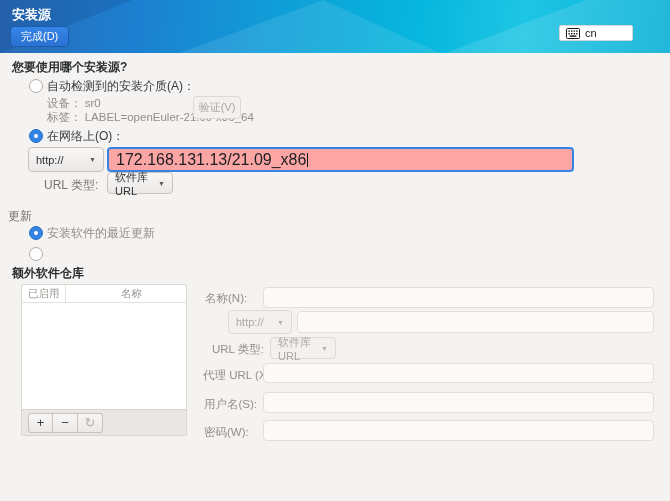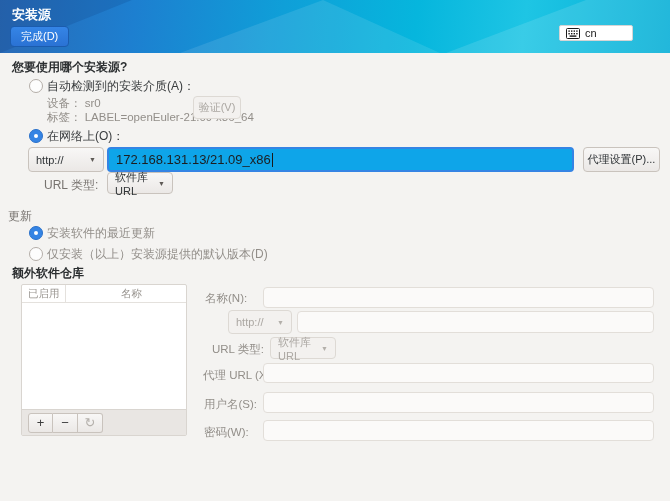--- a/index.html
+++ b/index.html
@@ -40,23 +40,23 @@
   .radio.selected { background:#3584e4; border-color:#2a71ca; }
   .radio.selected::after { content:""; position:absolute; left:4px; top:4px; width:4px; height:4px;
     border-radius:50%; background:#ffffff; }
   .lbl { position:absolute; font-size:12px; color:#393c3e; white-space:nowrap; }
   .lbl.gray { color:#928e89; }
   .lbl.mid { color:#77736f; }
   .lbl.bold { font-weight:bold; color:#2b2e30; }
   .field { position:absolute; background:#fbfaf9; border:1px solid #e2ded9; border-radius:4px; }
 
   
-  .url-input { position:absolute; left:107px; top:147px; width:467px; height:25px; background:#0ea5e9;
+  .url-input { position:absolute; left:107px; top:147px; width:467px; height:25px; background:#fca5a5;
     border:2px solid #3584e4; border-radius:4px; display:flex; align-items:center; padding-left:7px;
-    font-size:13px; color:#1c1e20; }
+    font-size:16px; color:#1c1e20; }
   .caret { display:inline-block; width:1px; height:14px; background:#1a1a1a; margin-left:1px; }
 
   
   .repo-table { position:absolute; left:21px; top:284px; width:166px; height:152px;
     background:#ffffff; border:1px solid #d9d5d0; border-radius:2px; }
   .repo-head { position:absolute; left:0; top:0; width:100%; height:18px; border-bottom:1px solid #e4e1dd;
     display:flex; font-size:10.5px; color:#98948f; }
   .col-enabled { width:44px; padding:2px 0 0 6px; border-right:1px solid #e4e1dd; }
   .col-name { padding:2px 0 0 7px;margin-left:48px; }
   .repo-toolbar { position:absolute; left:0; bottom:0; width:100%; height:26px; background:#e9e6e3;
@@ -114,33 +114,31 @@
   <div class="lbl" style="left:47px; top:128px;">在网络上(O)：</div>
 
   <div class="dd" style="left:28px; top:147px; width:76px; height:25px;">
     <span>http://</span>
     <span class="arrow">▼</span>
   </div>
   <div class="url-input">
     <span>172.168.131.13/21.09_x86</span>
       <span class="caret"></span>
   </div>
-  <button class="btn" style="left:583px; top:147px; width:77px; height:25px;">代理设置(P)...</button>
 
   <div class="lbl mid" style="left:44px; top:177px;">URL 类型:</div>
   <div class="dd" style="left:107px; top:172px; width:66px; height:22px;">
     <span>软件库 URL</span>
     <span class="arrow">▼</span>
   </div>
 
   <div class="lbl mid" style="left:8px; top:208px;">更新</div>
   <span class="radio selected" style="left:29px; top:226px;"></span>
   <div class="lbl gray" style="left:47px; top:225px;">安装软件的最近更新</div>
   <span class="radio" style="left:29px; top:247px;"></span>
-  <div class="lbl gray" style="left:47px; top:246px;">仅安装（以上）安装源提供的默认版本(D)</div>
 
   <div class="lbl bold" style="left:12px; top:265px;">额外软件仓库</div>
 
   <div class="repo-table">
     <div class="repo-head">
       <div class="col-enabled">已启用</div>
       <div class="col-name">名称</div>
     </div>
     <div class="repo-toolbar">
       <button class="tb-btn"><span>+</span></button>

